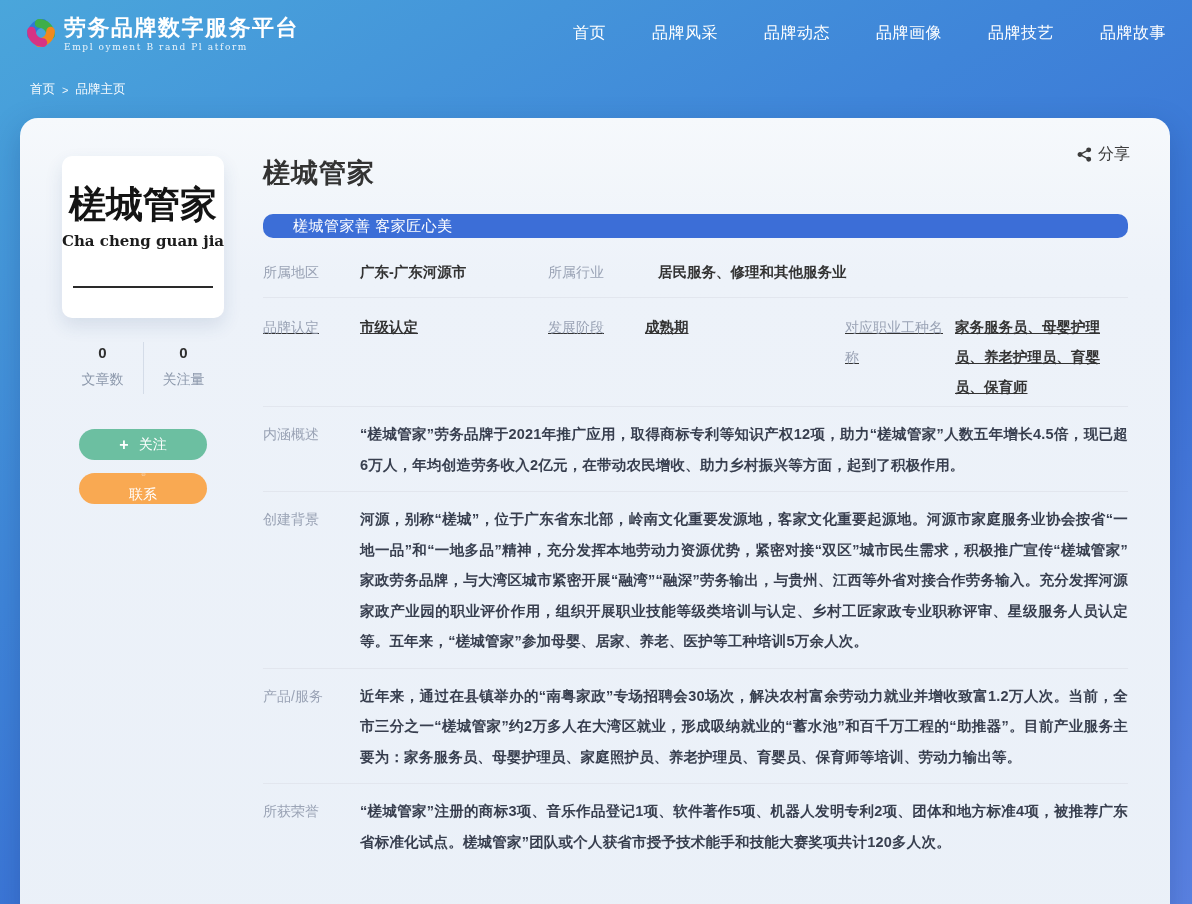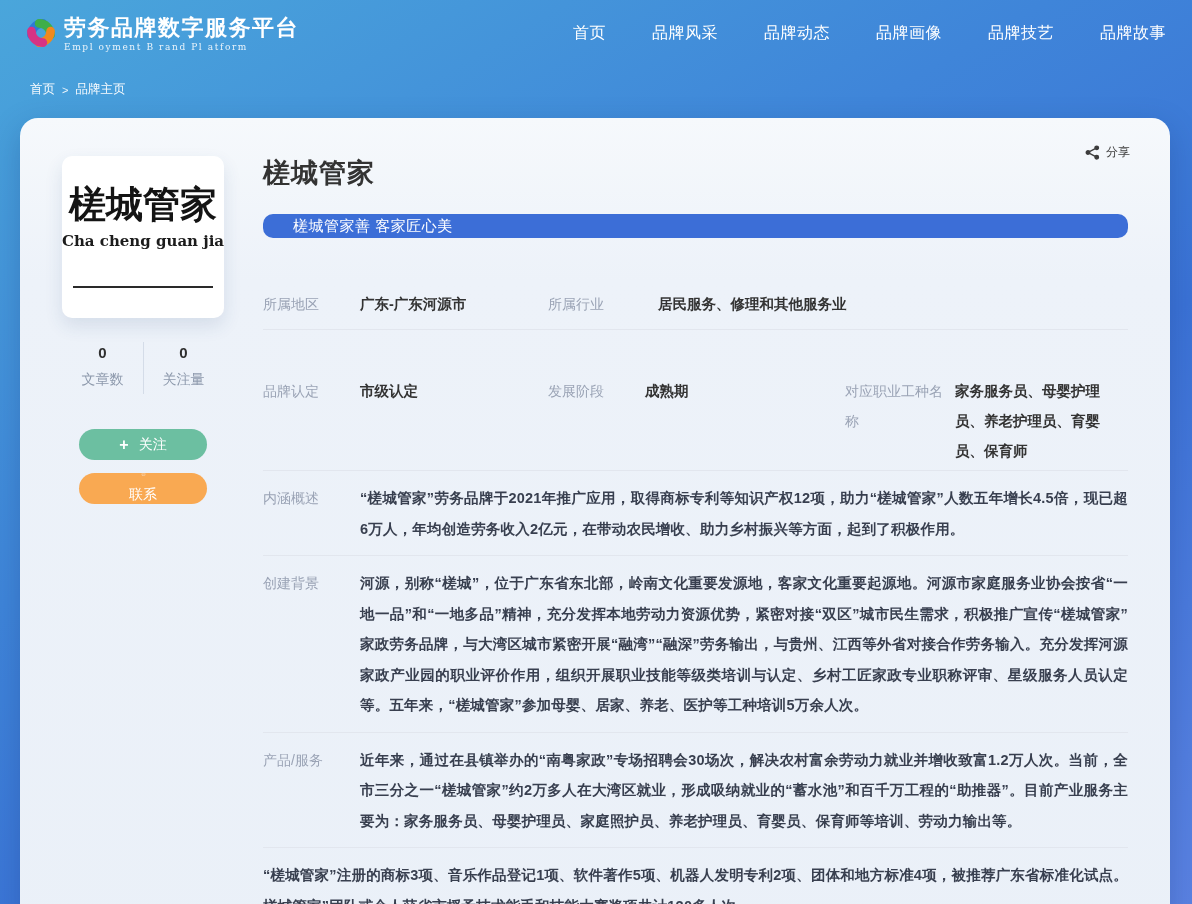--- a/index.html
+++ b/index.html
@@ -25,21 +25,21 @@
   .crumb { cursor:pointer; }
   .crumb-sep { font-size:11px; color:rgba(255,255,255,.9); }
 
   
   .card {
     position:absolute; left:20px; top:118px; width:1150px; height:900px;
     background:linear-gradient(180deg,#f6f9fc 0%,#edf2f9 18%,#eaf0f8 100%);
     border-radius:18px; box-shadow:0 10px 30px rgba(20,50,110,.25);
   }
   .share-btn { position:absolute; top:26px; right:40px; display:flex; align-items:center; gap:6px;
-    background:none; border:none; cursor:pointer; color:#3e3e3e; font-size:12px; font-family:inherit; }
+    background:none; border:none; cursor:pointer; color:#3e3e3e; font-size:16px; font-family:inherit; }
 
   
   .left-col { position:absolute; left:42px; top:38px; width:162px; text-align:center; }
   .logo-box { width:162px; height:162px; background:#fff; border-radius:10px;
     box-shadow:0 8px 18px rgba(40,70,120,.12); padding-top:24px; }
   .logo-cn { font-family:"DejaVu Serif","Liberation Serif",serif; font-size:37px; font-weight:700; color:#141414; letter-spacing:0; white-space:nowrap; }
   .logo-en { font-family:"DejaVu Serif","Liberation Serif",serif; font-size:15px; font-weight:700; color:#1c1c1c; margin-top:2px; white-space:nowrap; }
   .logo-rule { width:140px; height:1.5px; background:#2a2a2a; margin:36px auto 0; }
   .stats { display:flex; margin-top:26px; position:relative; }
   .stat { flex:1; }
@@ -52,22 +52,22 @@
   .btn-contact { background:#f9a952; margin-top:13px;flex-direction:column; }
   .plus { font-size:16px; font-weight:700; line-height:1; }
 
   
   .right-col { position:absolute; left:243px; top:38px; width:865px; }
   .page-title { font-size:27px; font-weight:700; color:#333; letter-spacing:1px; line-height:34px; }
   .slogan { margin-top:24px; height:24px; background:#3c6ed7; border-radius:10px; color:#fff;
     font-size:15px; letter-spacing:.5px; display:flex; align-items:center; padding-left:30px; }
 
   .info-row { display:flex; padding:19px 0 10px; }
-  .info-row.second { border-top:1px solid #e2e6ee; padding:14px 0 4px; }
-  .field { display:flex;margin-top:32px; }
+  .info-row.second { border-top:1px solid #e2e6ee; padding:14px 0 4px;text-decoration:underline; }
+  .field { display:flex; }
   .field.c1 { width:285px; }
   .field.c2 { width:297px; }
   .field.c3 { flex:1; }
   .f-label { width:97px; flex:0 0 auto; font-size:14px; color:#9aa3b5; line-height:30px; }
   .field.c3 .f-label { width:110px; }
   .f-value { flex:1; font-size:14.5px; font-weight:700; color:#333; line-height:30px; }
 
   .sections { border-top:1px solid #e2e6ee; }
   .section { display:flex; padding:12px 0 11px; border-bottom:1px solid #e2e6ee;justify-content:space-between; }
   .section:last-child { border-bottom:none; }
@@ -197,18 +197,19 @@
       </div>
       <div class="section">
         <span class="s-label">创建背景</span>
         <p class="s-text">河源，别称“槎城”，位于广东省东北部，岭南文化重要发源地，客家文化重要起源地。河源市家庭服务业协会按省“一地一品”和“一地多品”精神，充分发挥本地劳动力资源优势，紧密对接“双区”城市民生需求，积极推广宣传“槎城管家”家政劳务品牌，与大湾区城市紧密开展“融湾”“融深”劳务输出，与贵州、江西等外省对接合作劳务输入。充分发挥河源家政产业园的职业评价作用，组织开展职业技能等级类培训与认定、乡村工匠家政专业职称评审、星级服务人员认定等。五年来，“槎城管家”参加母婴、居家、养老、医护等工种培训5万余人次。</p>
       </div>
       <div class="section">
         <span class="s-label">产品/服务</span>
         <p class="s-text">近年来，通过在县镇举办的“南粤家政”专场招聘会30场次，解决农村富余劳动力就业并增收致富1.2万人次。当前，全市三分之一“槎城管家”约2万多人在大湾区就业，形成吸纳就业的“蓄水池”和百千万工程的“助推器”。目前产业服务主要为：家务服务员、母婴护理员、家庭照护员、养老护理员、育婴员、保育师等培训、劳动力输出等。</p>
       </div>
       <div class="section">
+        <span class="s-label">所获荣誉</span>
         <p class="s-text">“槎城管家”注册的商标3项、音乐作品登记1项、软件著作5项、机器人发明专利2项、团体和地方标准4项，被推荐广东省标准化试点。槎城管家”团队或个人获省市授予技术能手和技能大赛奖项共计120多人次。</p>
       </div>
 
     </div>
   </section>
 </main>
 
 </body></html>

